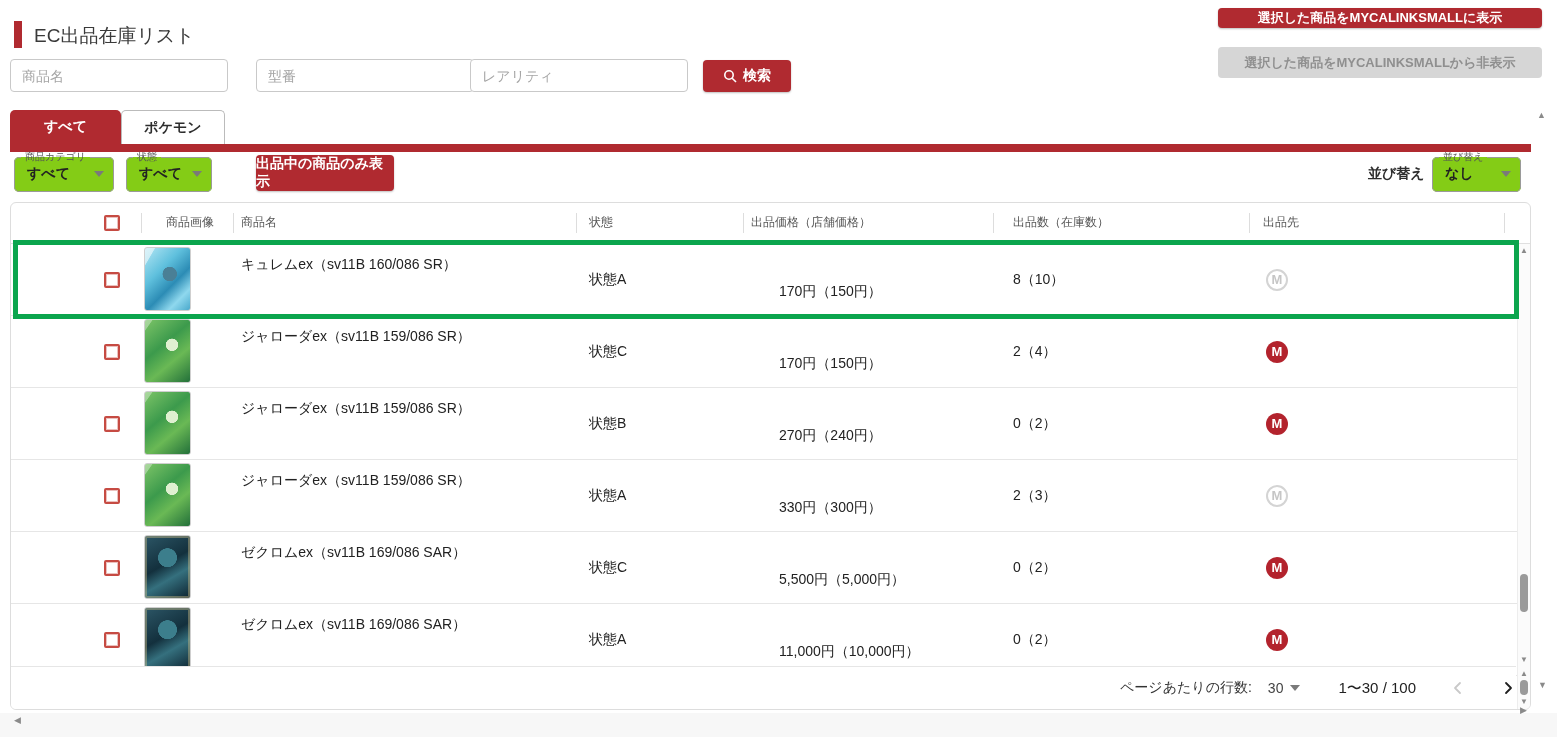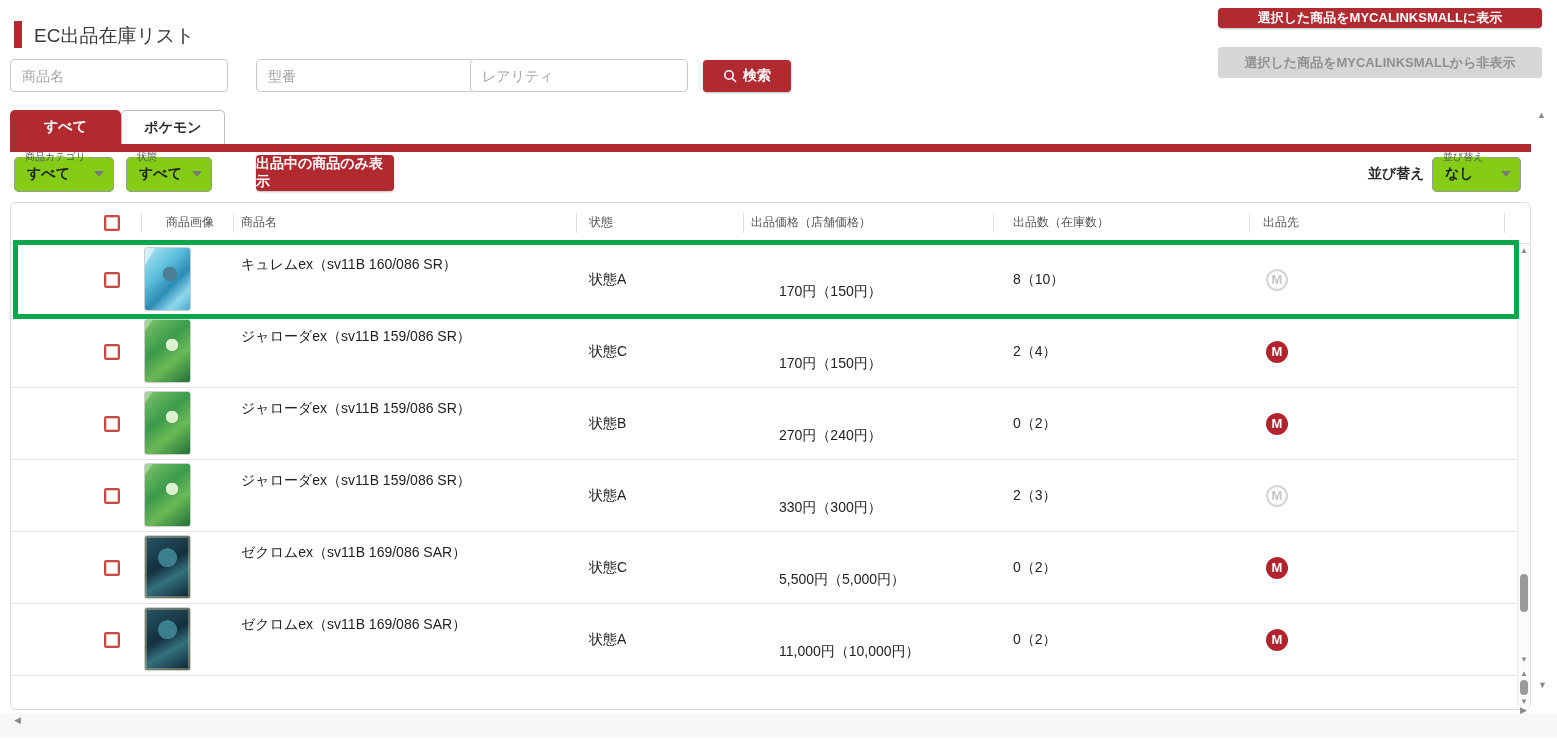--- a/index.html
+++ b/index.html
@@ -231,20 +231,38 @@
     <div class="dest dest-active">M</div>
   </div>
     </div>
 
   <div class="vsb-body">
     <div class="sb-arrow" style="top:2px;">▲</div>
     <div class="sb-thumb" style="top:78%;height:38px;"></div>
     <div class="sb-arrow" style="bottom:2px;">▼</div>
   </div>
 
+  <div class="pagination">
+    <span>ページあたりの行数:</span>
+    <span class="rpp-value">
+      <span>30</span>
+      <span class="caret"></span>
+    </span>
+    <span class="range">1〜30 / 100</span>
+    <span class="pg-chevron pg-prev">
+      <svg width="16" height="16" viewBox="0 0 16 16" fill="none">
+        <path d="M10 3 L5 8 L10 13" stroke="currentColor" stroke-width="1.8" stroke-linecap="round" stroke-linejoin="round"></path>
+      </svg>
+    </span>
+    <span class="pg-chevron pg-next">
+      <svg width="16" height="16" viewBox="0 0 16 16" fill="none">
+        <path d="M6 3 L11 8 L6 13" stroke="currentColor" stroke-width="1.8" stroke-linecap="round" stroke-linejoin="round"></path>
+      </svg>
+    </span>
+  </div>
 
   <div class="vsb-page-row">
     <div class="sb-arrow" style="top:2px;">▲</div>
     <div class="sb-thumb" style="top:13px;height:15px;"></div>
     <div class="sb-arrow" style="bottom:2px;">▼</div>
   </div>
 </div>
 
 <div class="abs footer-strip"></div>
 <div class="outer-arrow" style="left:1537px;top:110px;">▲</div>

